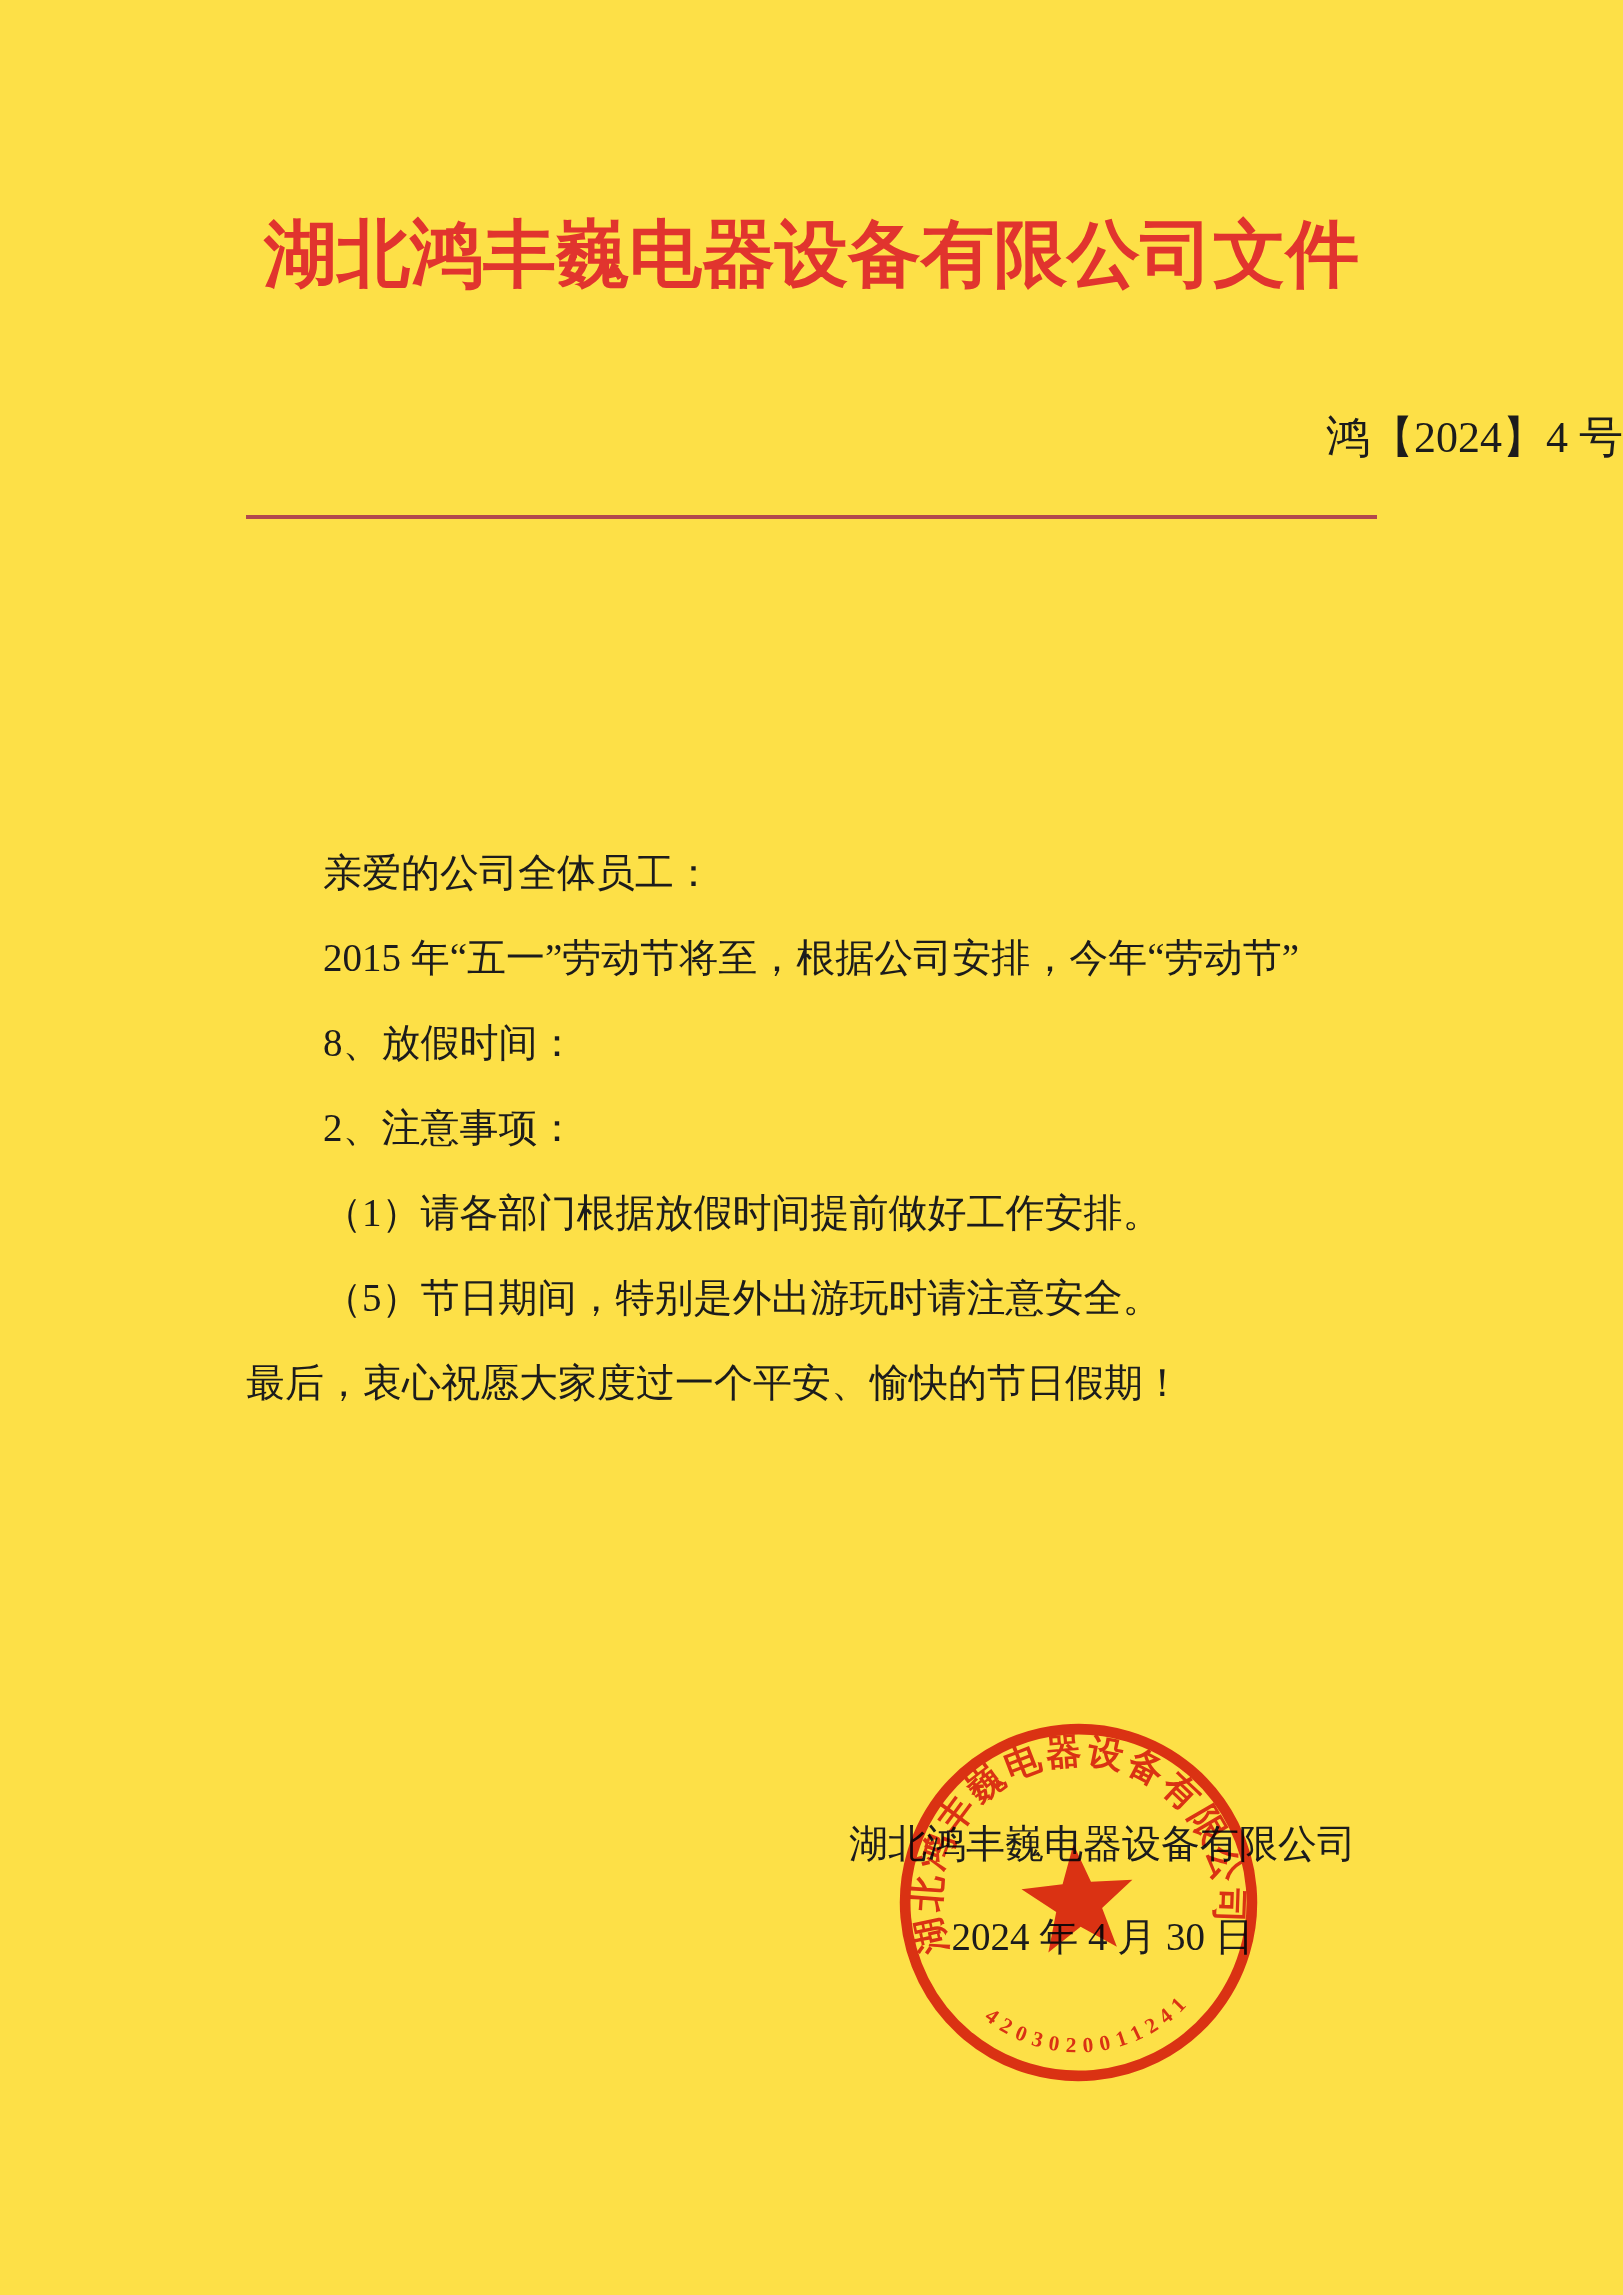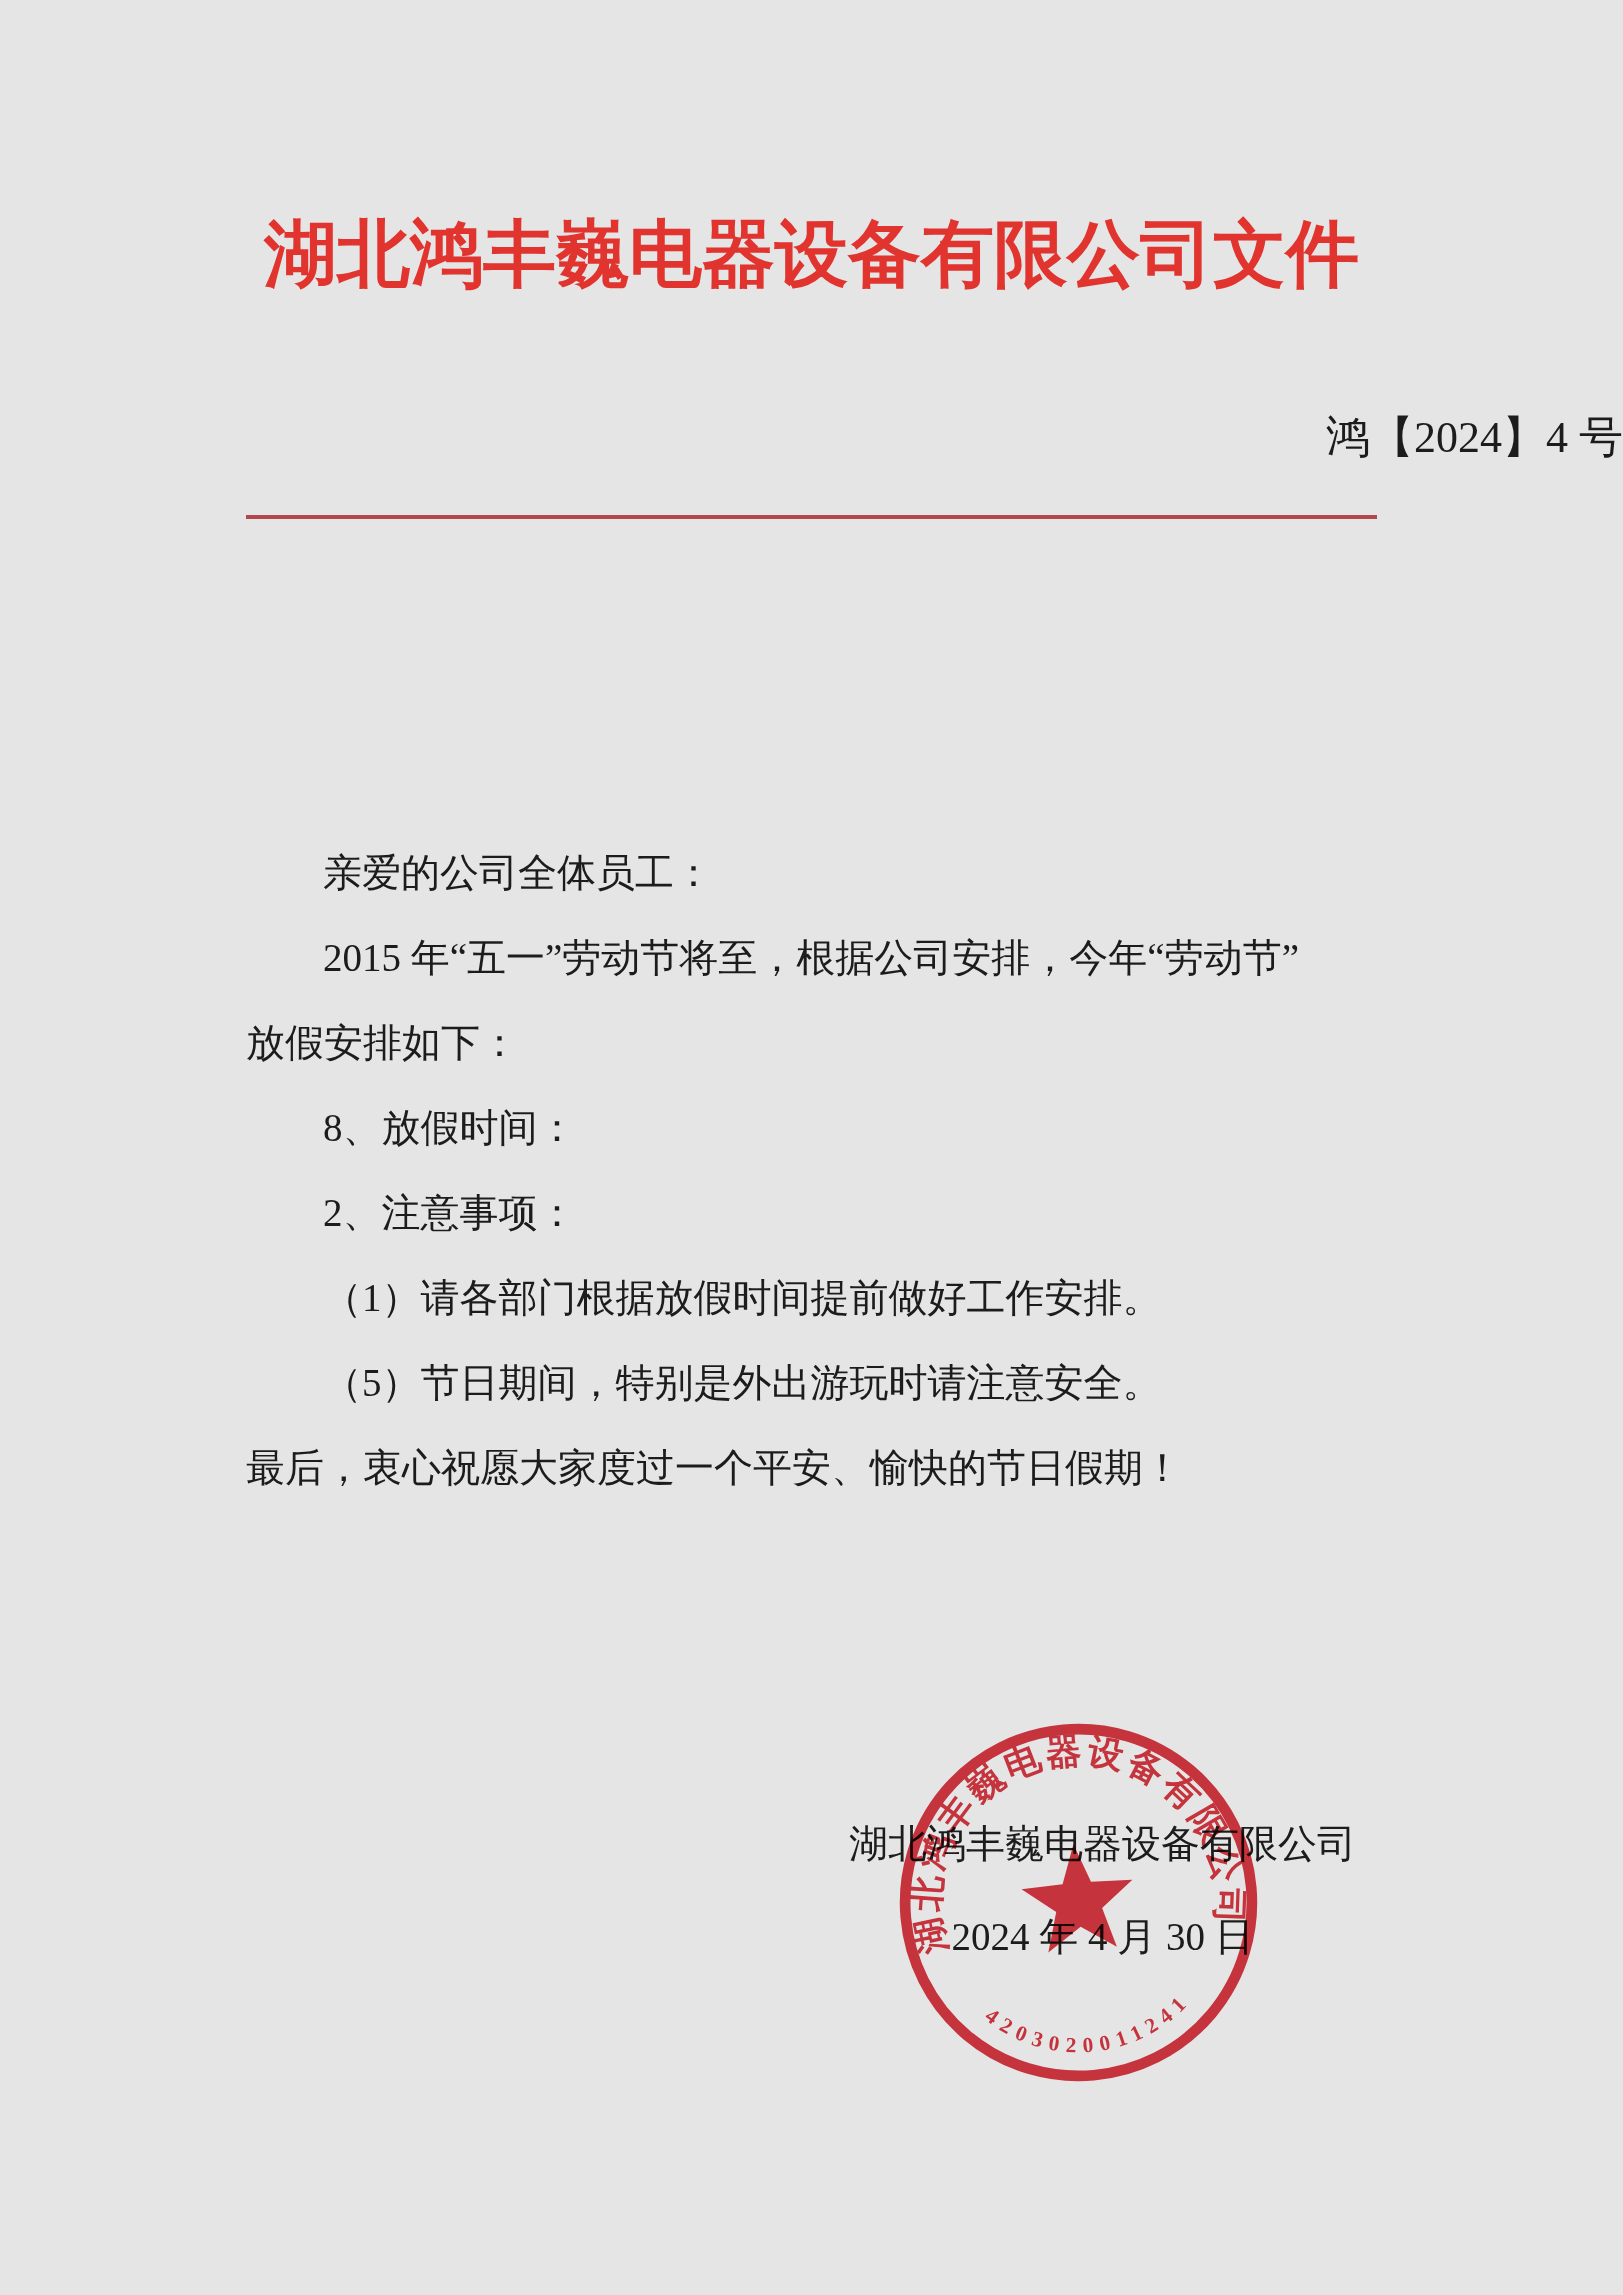--- a/index.html
+++ b/index.html
@@ -1,21 +1,21 @@
 <!DOCTYPE html>
 <html style="font-size:11.4px"><head>
 <meta charset="utf-8">
 <style>
   * { margin: 0; padding: 0; box-sizing: border-box; }
   html, body { background: #ffffff; }
   .page {
     position: relative;
     width: 1623px;
     height: 2295px;
-    background: #e5e5e5;
+    background: #fde047;
     font-family: "Liberation Serif", "DejaVu Serif", serif;
     overflow: hidden;
   }
   .company-file-title {
     position: absolute;
     top: 206px;
     left: 0;
     width: 100%;
     text-align: center;
     font-size: 73px;
@@ -112,21 +112,20 @@
   <div class="company-file-title">湖北鸿丰巍电器设备有限公司文件</div>
 
   <div class="doc-number">鸿【2024】4 号</div>
 
   <div class="red-divider"></div>
 
 
   <div class="body-text">
     <p class="indent">亲爱的公司全体员工：</p>
     <p class="indent">2015 年“五一”劳动节将至，根据公司安排，今年“劳动节”</p>
-    <p>放假安排如下：</p>
     <p class="indent">8、放假时间：</p>
     <p class="indent">2、注意事项：</p>
     <p class="indent">（1）请各部门根据放假时间提前做好工作安排。</p>
     <p class="indent">（5）节日期间，特别是外出游玩时请注意安全。</p>
     <p>最后，衷心祝愿大家度过一个平安、愉快的节日假期！</p>
   </div>
 
   <div class="sign-block">
     <div class="sign-company">湖北鸿丰巍电器设备有限公司</div>
     <div class="sign-date">2024 年 4 月 30 日</div>

